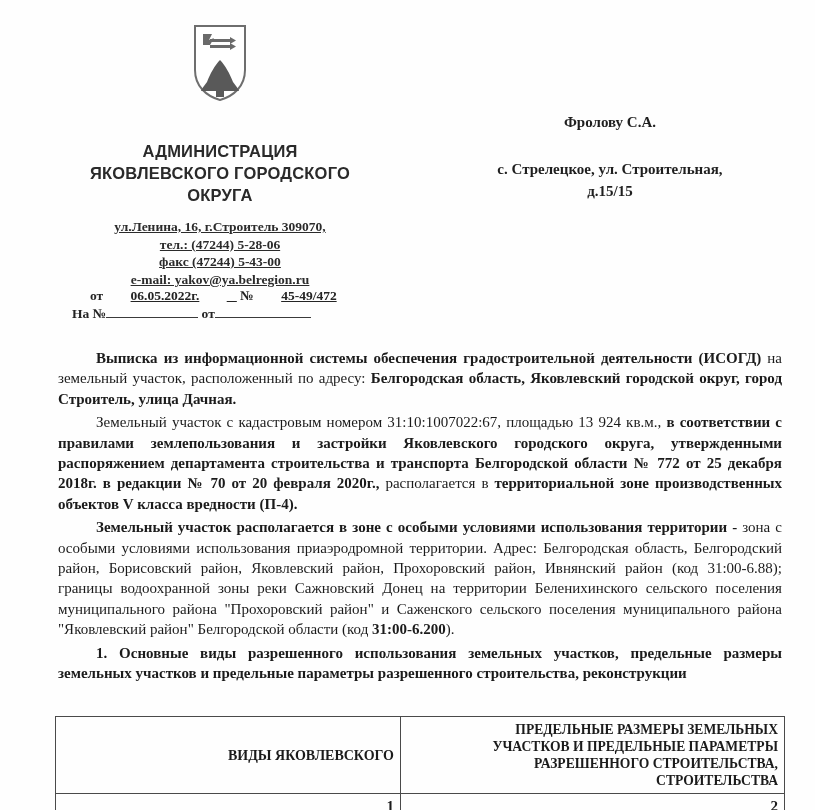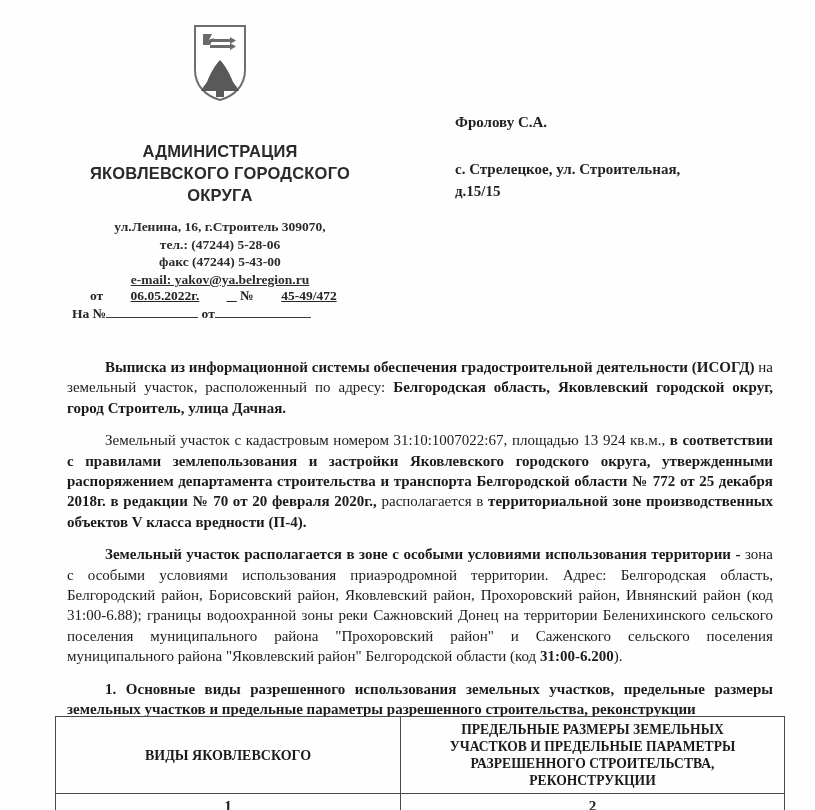--- a/index.html
+++ b/index.html
@@ -46,20 +46,21 @@
     color: #2a2a2a;
     margin-bottom: 12px;
     margin-top: 38px;
   }
   .contact {
     font-family: "Liberation Serif", serif;
     font-weight: bold;
     font-size: 13.5px;
     line-height: 17.5px;
     color: #2b2b2b;
+    text-decoration: underline;
   }
   .contact .email {
     text-decoration: underline;
   }
 
   .refline {
     position: absolute;
     left: 72px;
     top: 287px;
     width: 290px;
@@ -83,20 +84,21 @@
   }
   .bl-a { width: 92px; }
   .bl-b { width: 96px; }
 
   
   .addressee {
     position: absolute;
     left: 455px;
     top: 112px;
     width: 310px;
+    text-align: center;
     font-family: "Liberation Serif", serif;
     font-weight: bold;
     font-size: 15px;
     line-height: 20px;
     color: #1f1f1f;
   }
   .addressee .name { margin-bottom: 26px; }
   .addressee .addr { line-height: 22px; }
 
   
@@ -105,41 +107,41 @@
     left: 55px;
     top: 345px;
     width: 730px;
     font-family: "Liberation Serif", serif;
     font-size: 15px;
     line-height: 20.4px;
     text-align: justify;
     color: #1b1b1b;
   }
   .body-text p {
-    margin: 12px;
+    margin: 3px;
     text-indent: 38px;
   }
   b { font-weight: bold; }
 
   
   .doc-table {
     position: absolute;
     left: 55px;
     top: 716px;
     width: 730px;
     border-collapse: collapse;
     table-layout: fixed;
     font-family: "Liberation Serif", serif;
     color: #1b1b1b;
   }
   .doc-table td {
     border: 1px solid #4a4a4a;
     padding: 4px 6px;
     vertical-align: middle;
-    text-align: center;
+    text-align: right;
   }
   .doc-table .col-left { width: 345px; }
   .th-cell {
     font-weight: bold;
     font-size: 13.6px;
     line-height: 17px;
     height: 60px;
   }
   .th-left { font-size: 14px; }
   .num-cell {
@@ -220,21 +222,21 @@
         <col class="col-left">
         <col>
       </colgroup>
     <tbody>
       <tr>
         <td class="th-cell th-left">ВИДЫ ЯКОВЛЕВСКОГО</td>
         <td class="th-cell">
           <div>ПРЕДЕЛЬНЫЕ РАЗМЕРЫ ЗЕМЕЛЬНЫХ</div>
           <div>УЧАСТКОВ И ПРЕДЕЛЬНЫЕ ПАРАМЕТРЫ</div>
           <div>РАЗРЕШЕННОГО СТРОИТЕЛЬСТВА,</div>
-          <div>РЕКОНСТРУКЦИИ</div>
+          <div>СТРОИТЕЛЬСТВА</div>
         </td>
       </tr>
       <tr>
         <td class="num-cell">1</td>
         <td class="num-cell">2</td>
       </tr>
 
     </tbody>
   </table>
 

